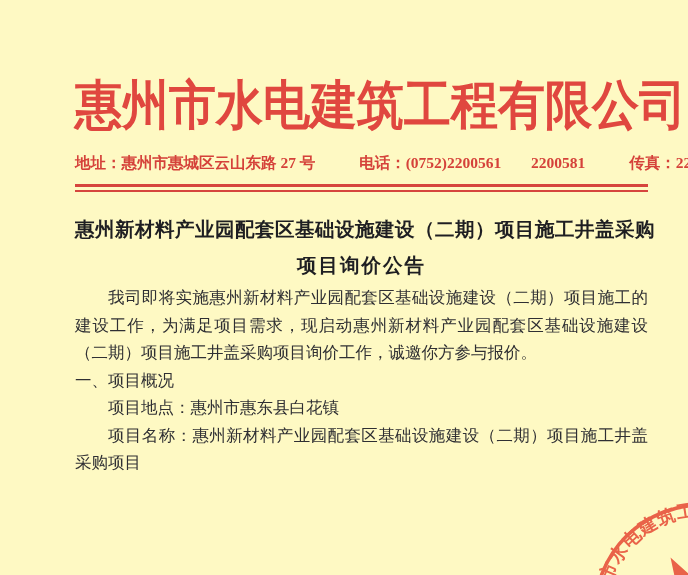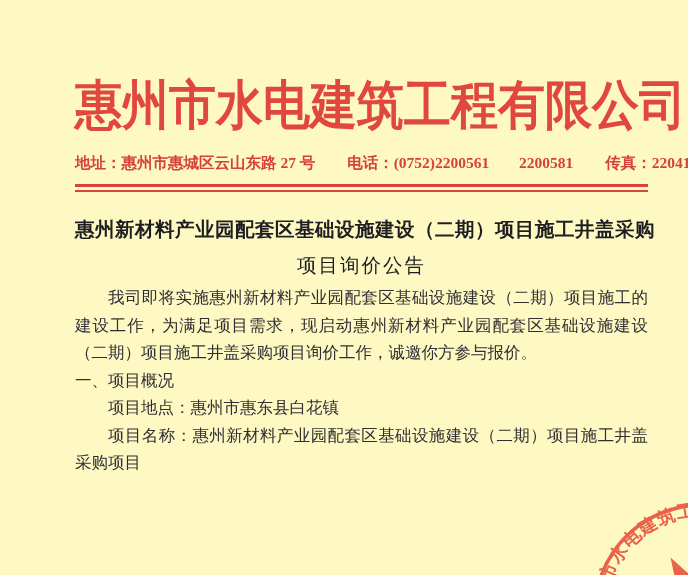--- a/index.html
+++ b/index.html
@@ -34,21 +34,21 @@
   .contact-line{
     margin-top:20px;
     text-align:center;
     font-size:15.5px;
     line-height:22px;
     font-weight:700;
     color:#d5423a;
     white-space:nowrap;
   }
   .contact-line .seg{display:inline-block;}
-  .gap-lg{margin-left:28px;font-family:Liberation Mono, monospace;}
+  .gap-lg{margin-left:40px;font-family:Liberation Mono, monospace;}
   .gap-md{margin-left:26px;}
   .rule{
     margin-top:9px;
     height:3px;
     border-top:3.5px solid #d6453d;
     border-bottom:2px solid #d6453d;
   }
   
   .doc-title-1{
     margin-top:26px;
@@ -58,21 +58,21 @@
     font-weight:700;
     color:#1e1e22;
     letter-spacing:0.5px;
     white-space:nowrap;
   }
   .doc-title-2{
     margin-top:13px;
     text-align:center;
     font-size:19.5px;
     line-height:23px;
-    font-weight:400;
+    font-weight:700;
     color:#1e1e22;
     letter-spacing:2px;
   }
   
   .body-text{
     margin-top:7px;
     font-size:16.5px;
     line-height:27.5px;
     color:#2f2f33;
     text-align:justify;

